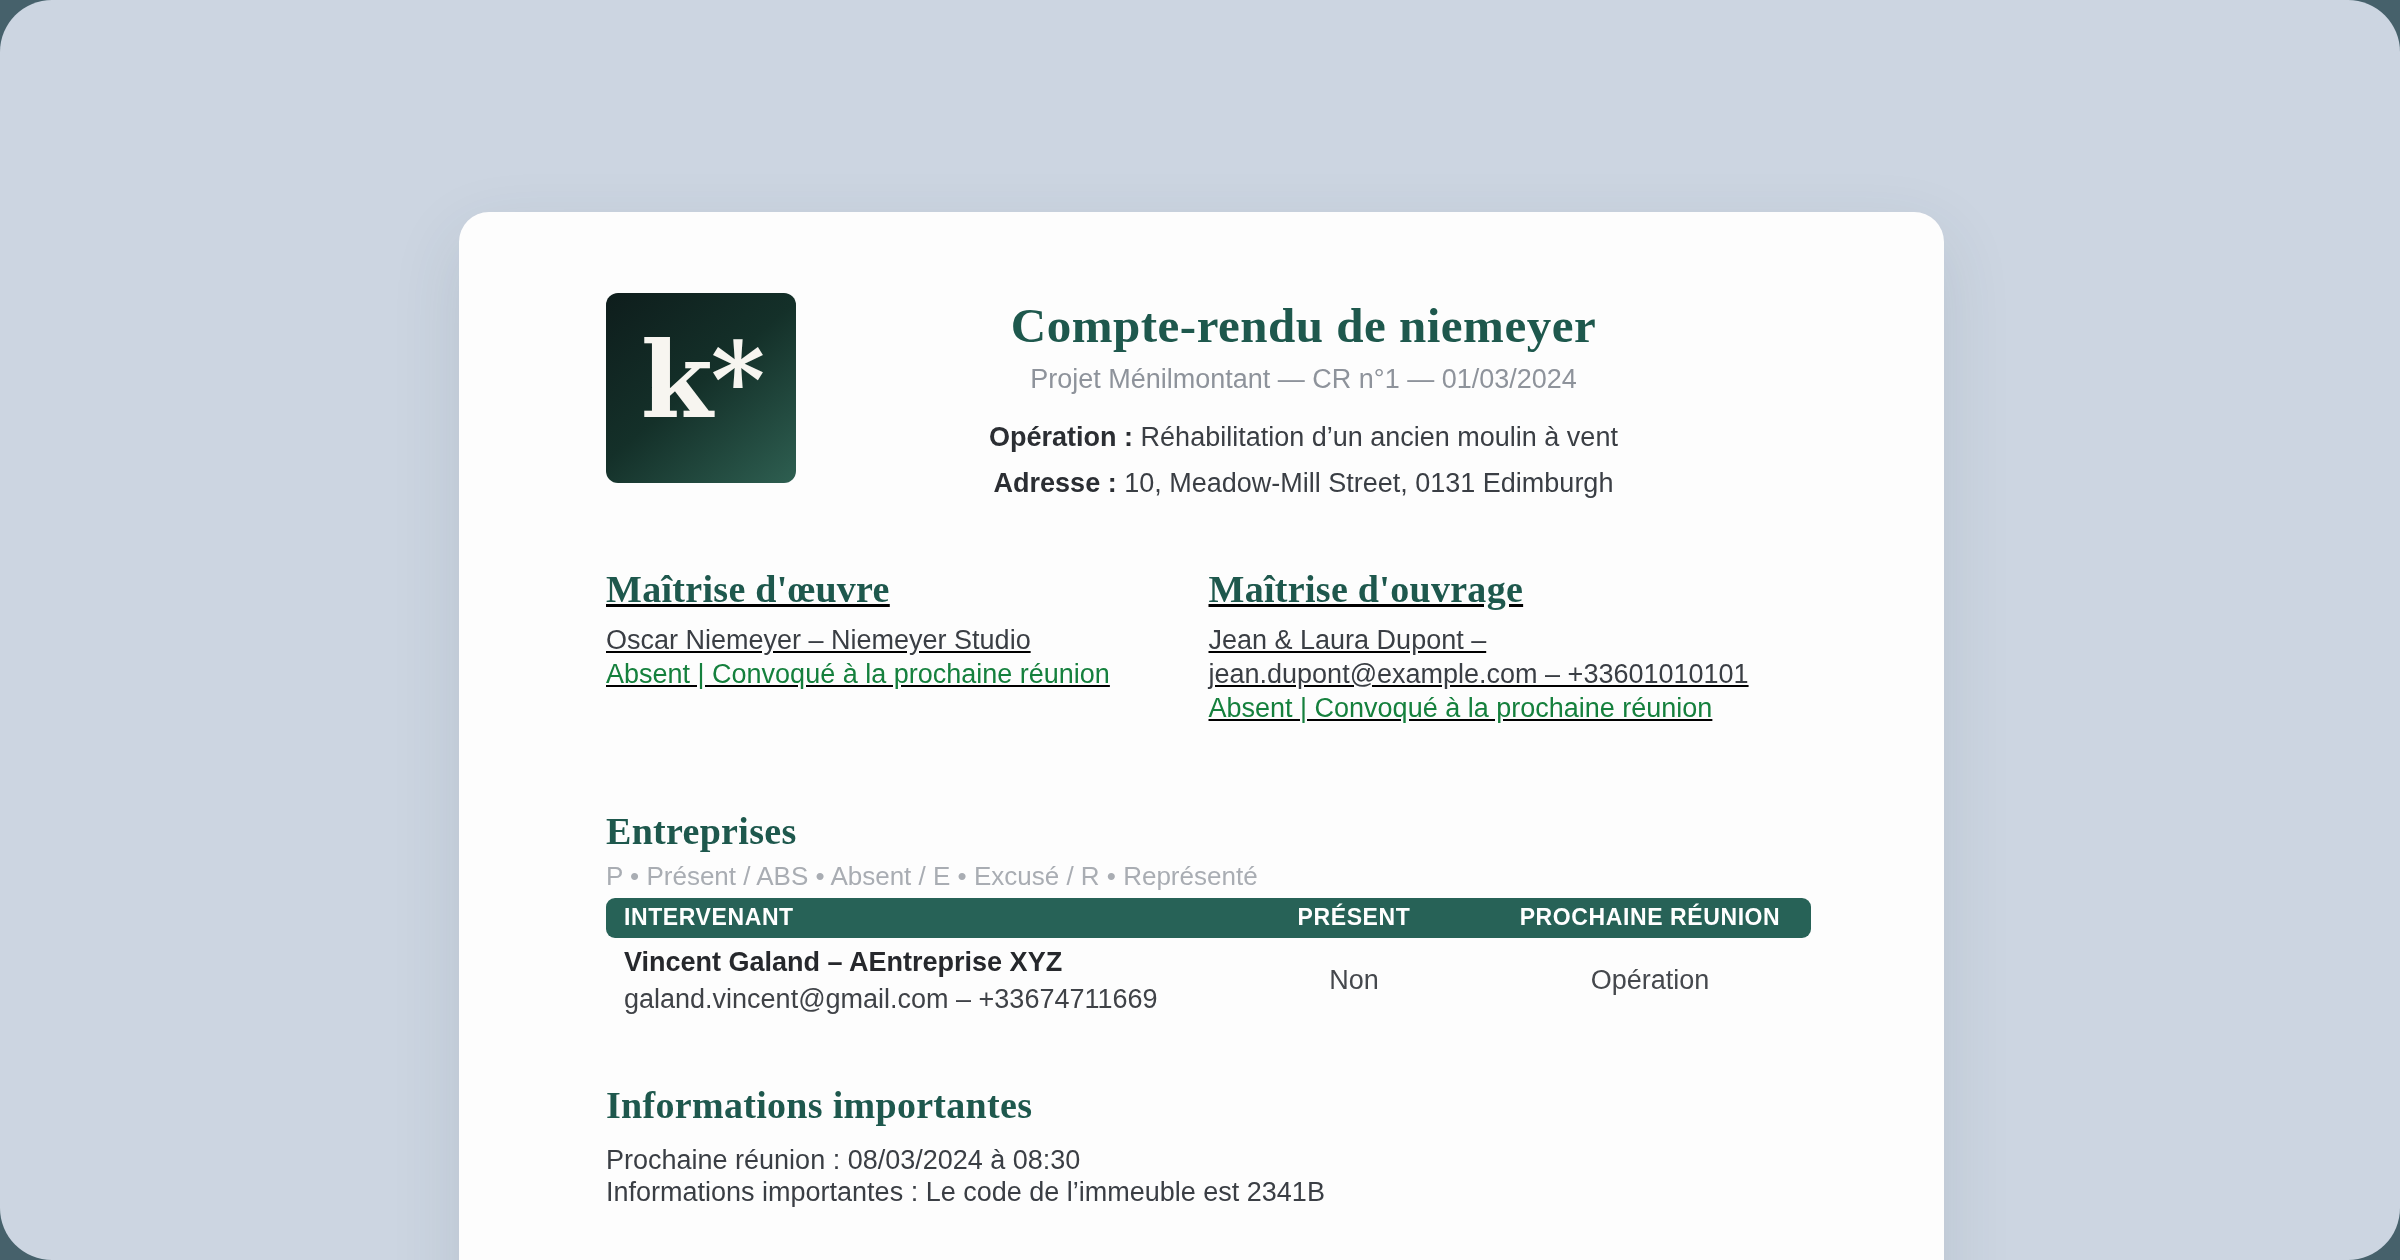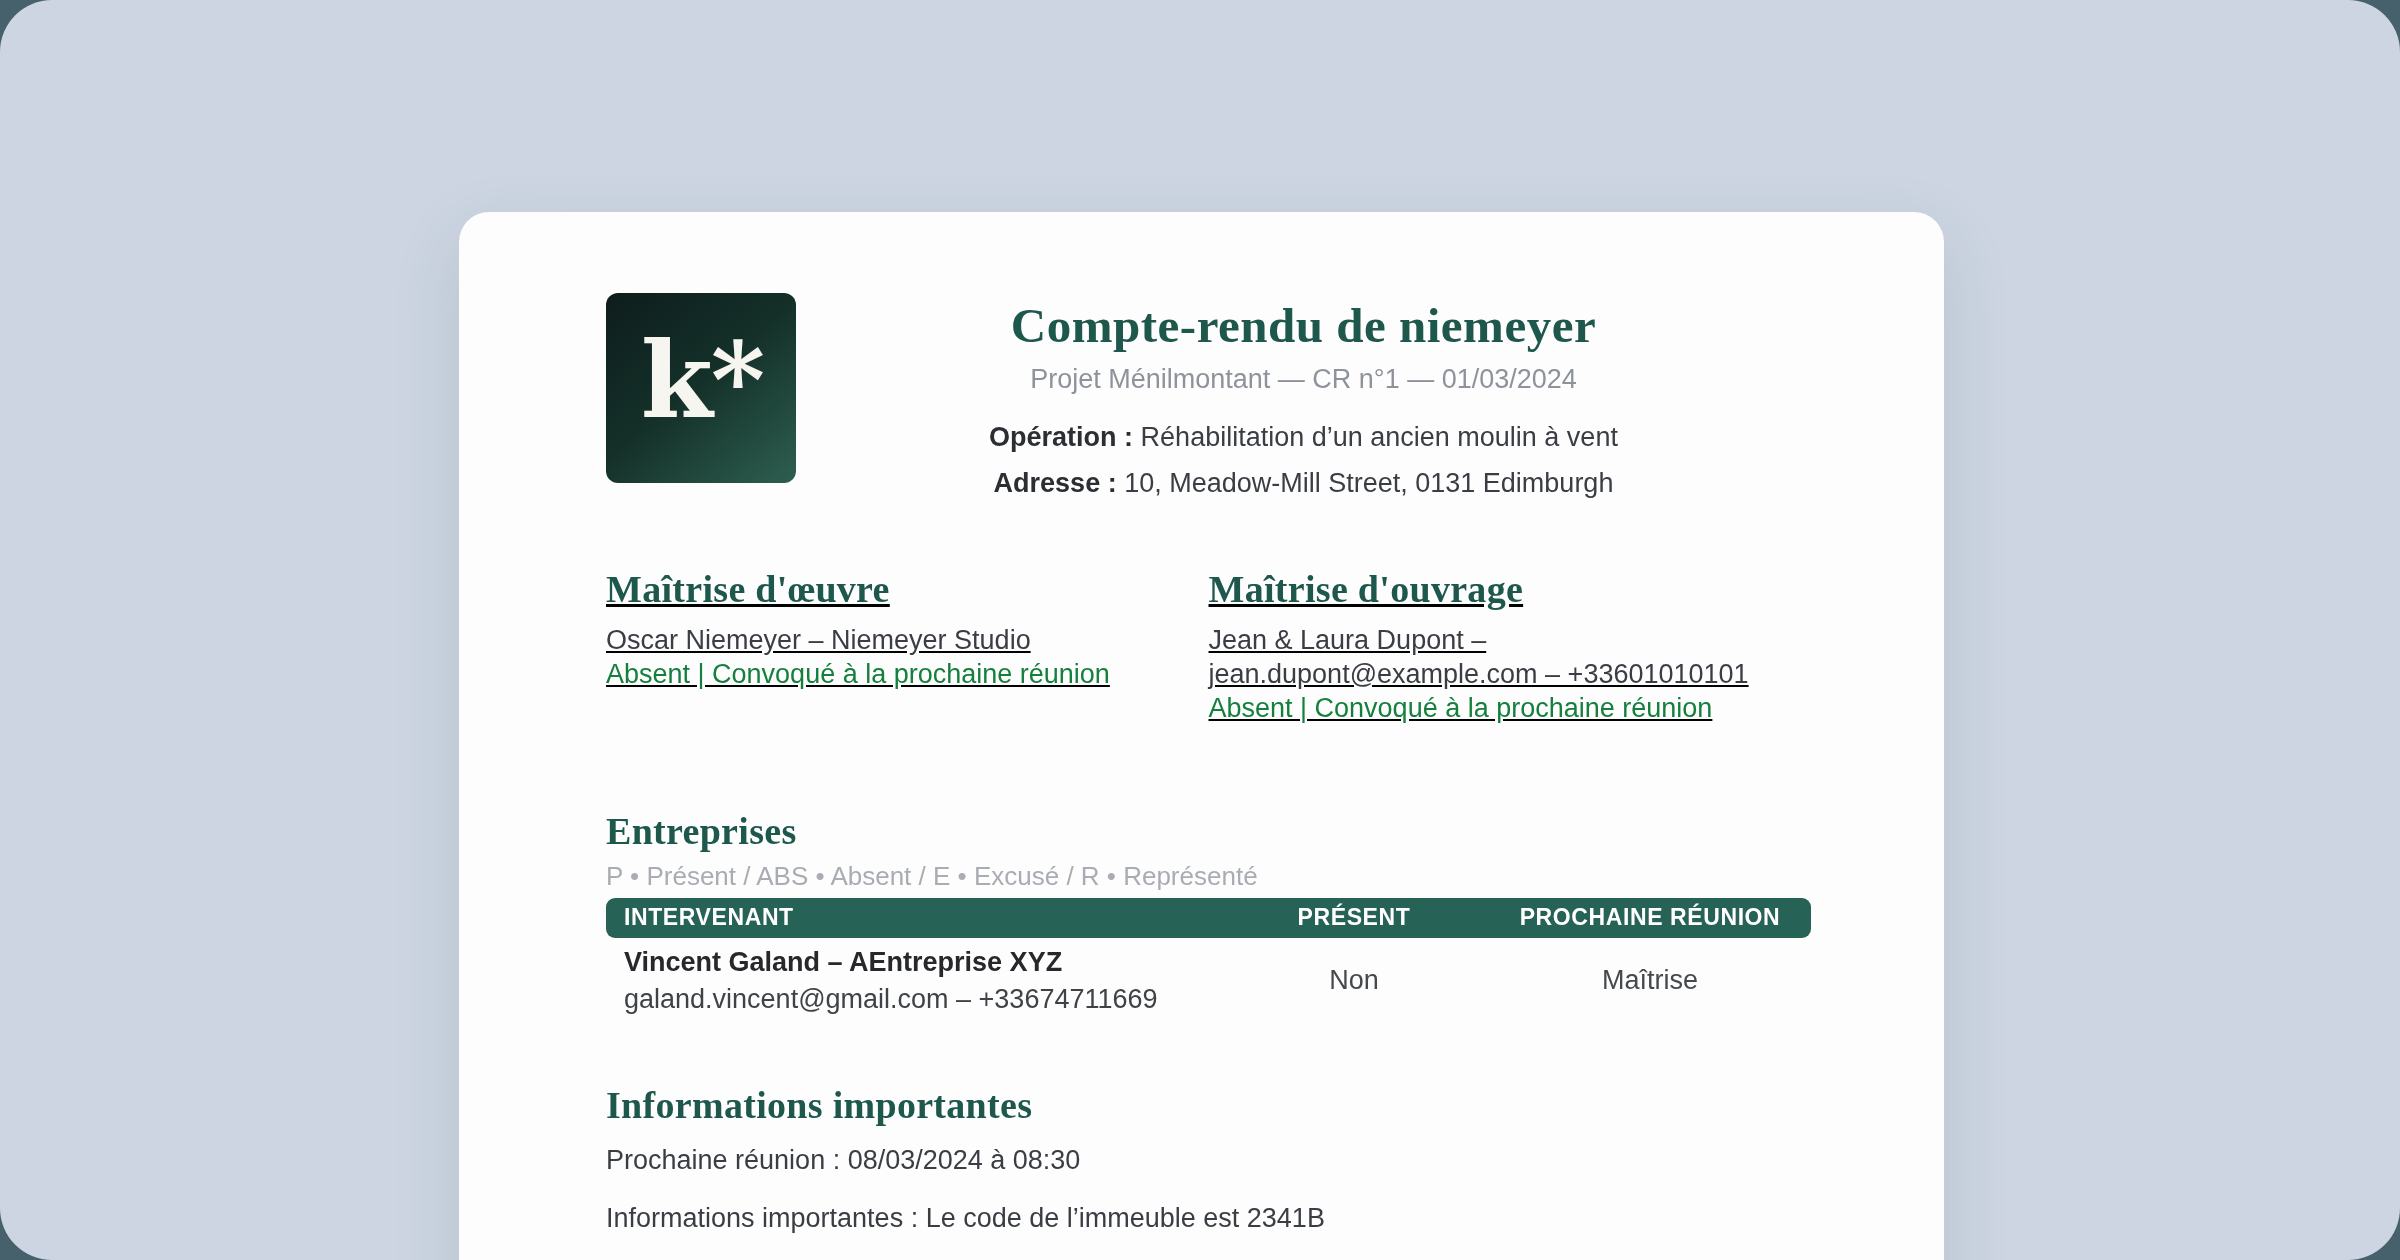--- a/index.html
+++ b/index.html
@@ -71,21 +71,21 @@
   .c2 { width:270px; text-align:center; }
   .c3 { width:322px; text-align:center; }
   .trow { display:flex; align-items:center; padding:8px 0 22px; }
   .row-name { font-weight:700; color:#26282c; font-size:27px; line-height:32px; }
   .row-contact { color:#3f4247; font-size:27px; line-height:32px; margin-top:5px; }
   .cell-plain { font-size:27px; color:#45484d; }
   
   .infos { margin-top:48px; }
   .info-line { font-size:27px; line-height:32px; color:#3a3e44; }
   .info-line.first { margin-top:18px; }
-  .info-line.second { margin-top:26px; }
+  .info-line.second { }
 </style>
 </head>
 <body>
 
 <div class="backdrop"></div>
 
 <div class="card">
 
   <div class="header-row">
     <div class="logo">
@@ -125,21 +125,21 @@
         <div class="c1">INTERVENANT</div>
         <div class="c2">PRÉSENT</div>
         <div class="c3">PROCHAINE RÉUNION</div>
       </div>
       <div class="trow">
         <div class="c1">
           <div class="row-name">Vincent Galand – AEntreprise XYZ</div>
           <div class="row-contact">galand.vincent@gmail.com – +33674711669</div>
         </div>
         <div class="c2 cell-plain">Non</div>
-        <div class="c3 cell-plain">Maîtrise</div>
+        <div class="c3 cell-plain">Opération</div>
       </div>
     </div>
   </div>
 
   <div class="infos">
     <div class="section-heading">Informations importantes</div>
     <div class="info-line first">Prochaine réunion : 08/03/2024 à 08:30</div>
     <div class="info-line second">Informations importantes : Le code de l’immeuble est 2341B</div>
   </div>
 

